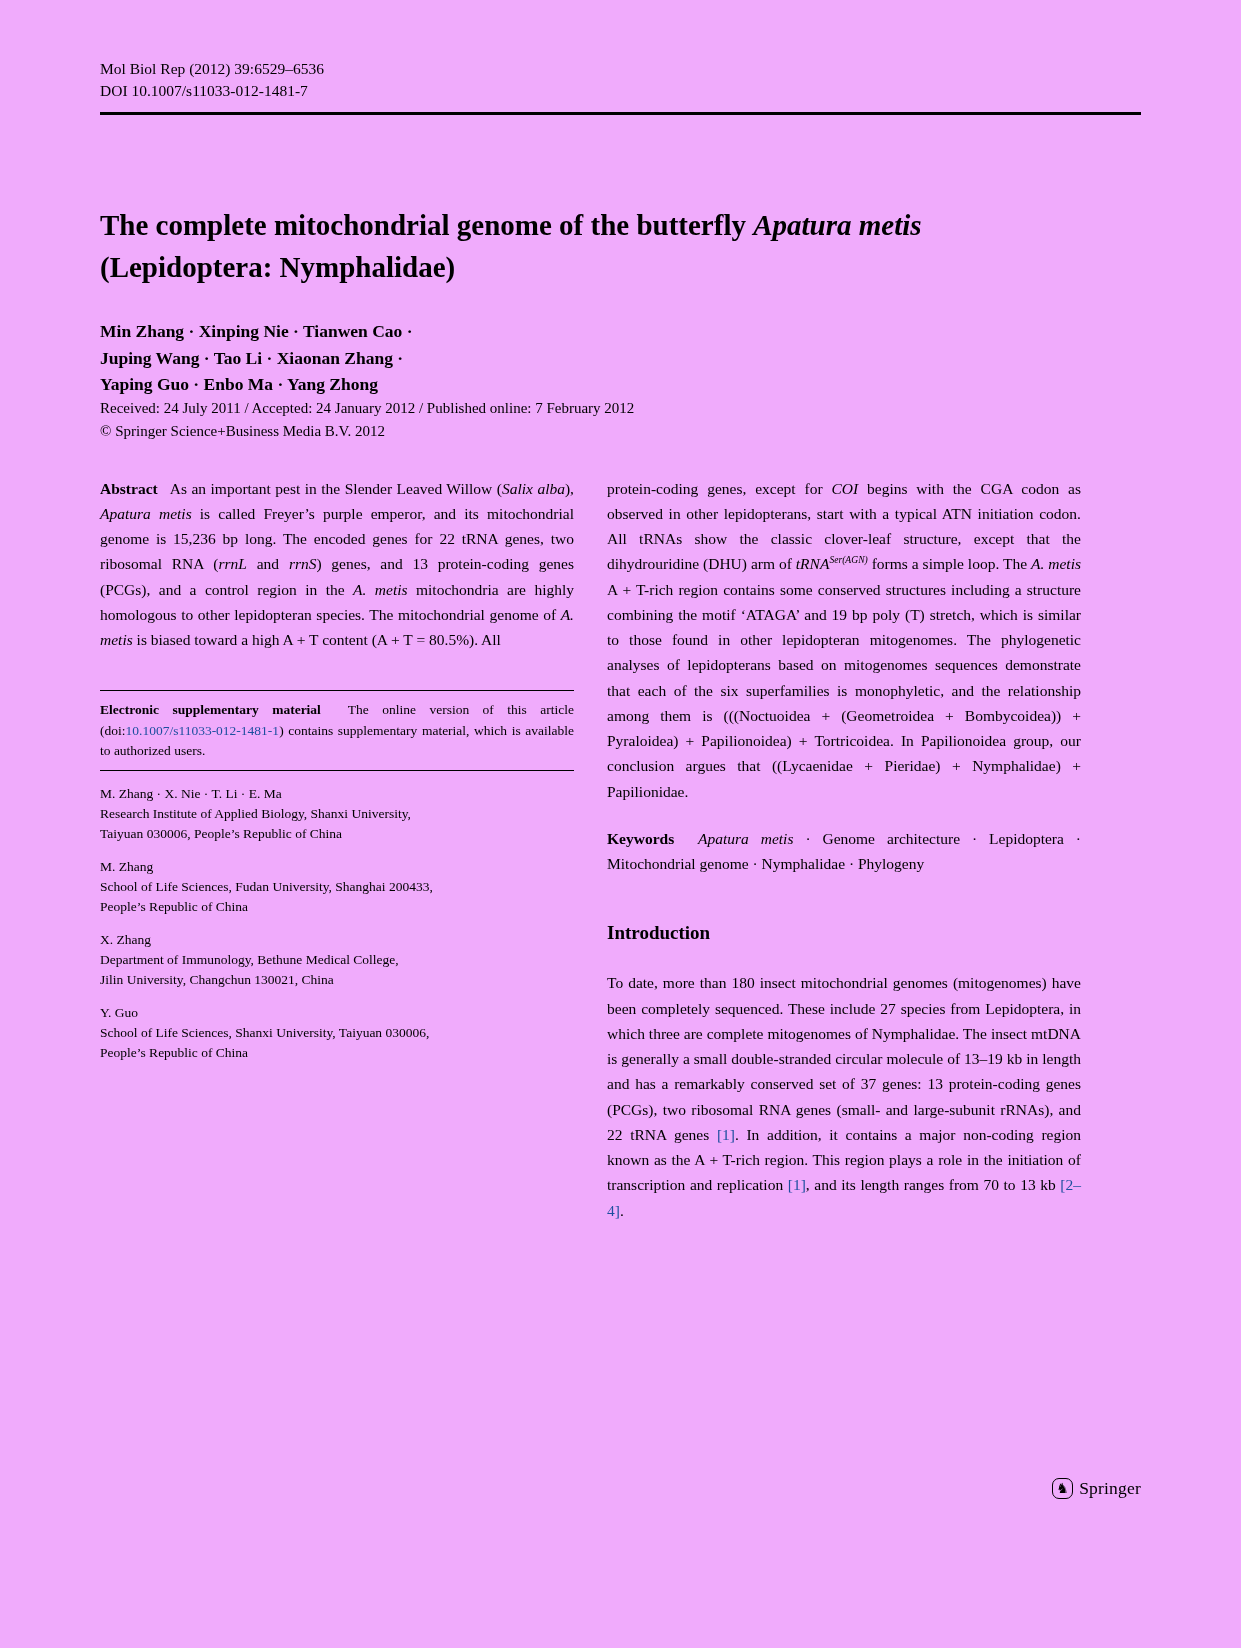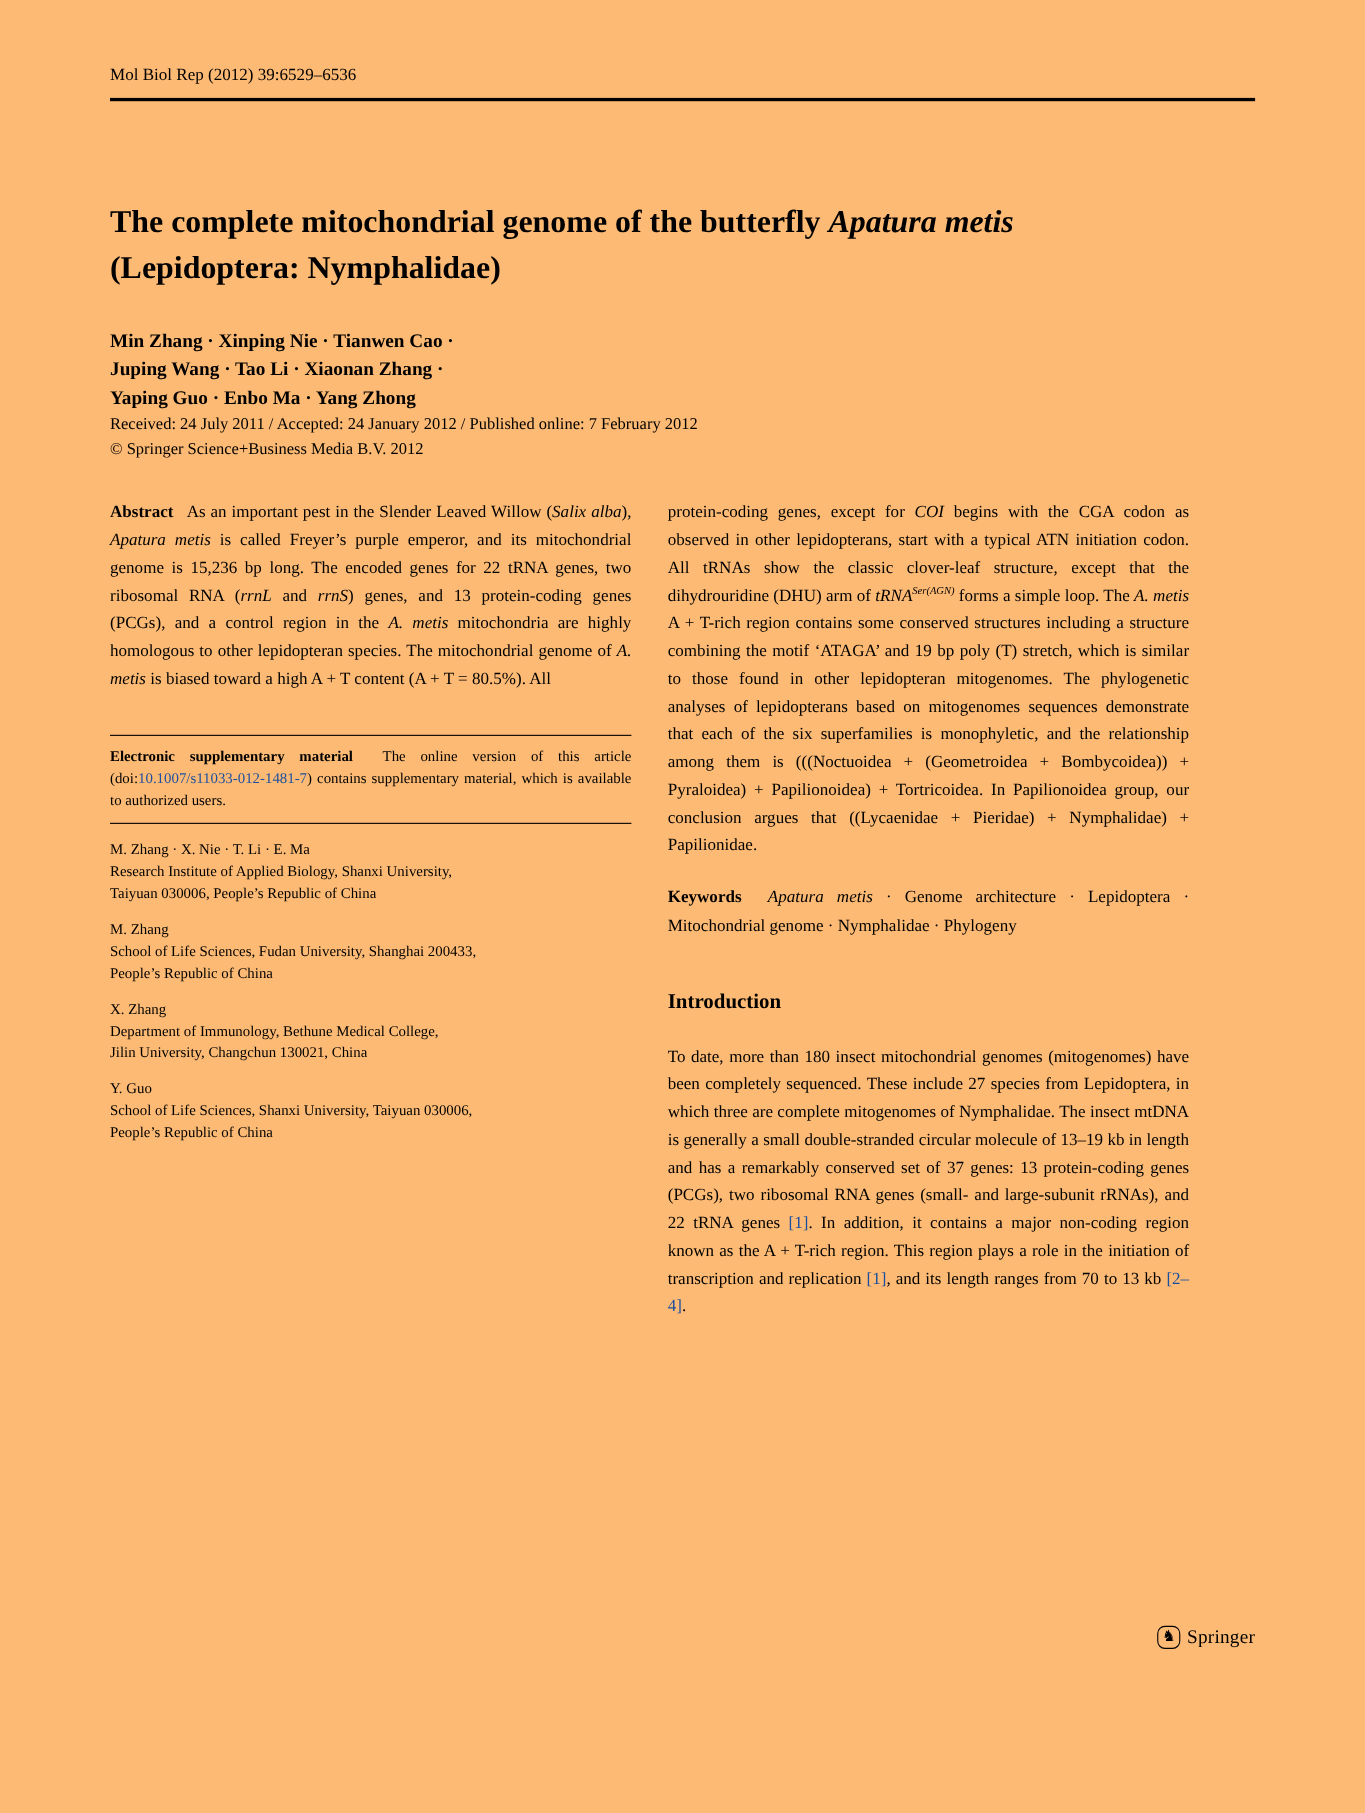--- a/index.html
+++ b/index.html
@@ -8,21 +8,21 @@
     width: 1241px; height: 1648px;
     font-family: "Liberation Serif", serif;
     color: #000;
     position: relative;
   }
   .page {
     position: relative;
     width: 1241px; height: 1648px;
     padding: 58px 100px 0 100px;
     overflow: hidden;
-    background: #fdba74;
+    background: #f0abfc;
   }
   .header-meta { font-size: 15.5px; line-height: 1.45; }
   .header-rule { border-top: 3px solid #000; margin-top: 9px; width: 100%; }
 
   .title {
     margin-top: 90px;
     font-size: 29px;
     font-weight: bold;
     line-height: 1.44;
   }
@@ -62,20 +62,21 @@
   }
   .springer-word { font-weight: normal; letter-spacing: 0.2px; }
 </style>
 </head>
 <body>
 
 <div class="page">
 
   <header class="header-meta">
     <div>Mol Biol Rep (2012) 39:6529–6536</div>
+    <div>DOI 10.1007/s11033-012-1481-7</div>
   </header>
   <div class="header-rule"></div>
 
   <h1 class="title">The complete mitochondrial genome of the butterfly <i>Apatura metis</i><br>(Lepidoptera: Nymphalidae)</h1>
 
   <div class="authors">
     <div>Min Zhang · Xinping Nie · Tianwen Cao ·</div>
     <div>Juping Wang · Tao Li · Xiaonan Zhang ·</div>
     <div>Yaping Guo · Enbo Ma · Yang Zhong</div>
   </div>
@@ -86,21 +87,21 @@
   </div>
 
   <div class="columns">
 
     <div class="col">
       <p class="body-text">
         <span class="para-label">Abstract</span><span>As an important pest in the Slender Leaved Willow (<i>Salix alba</i>), <i>Apatura metis</i> is called Freyer’s purple emperor, and its mitochondrial genome is 15,236 bp long. The encoded genes for 22 tRNA genes, two ribosomal RNA (<i>rrnL</i> and <i>rrnS</i>) genes, and 13 protein-coding genes (PCGs), and a control region in the <i>A. metis</i> mitochondria are highly homologous to other lepidopteran species. The mitochondrial genome of <i>A. metis</i> is biased toward a high A + T content (A + T = 80.5%). All</span>
       </p>
 
       <div class="footnote-rule"></div>
-      <div class="esm"><b>Electronic supplementary material</b>&nbsp;&nbsp;The online version of this article (doi:<a class="ref">10.1007/s11033-012-1481-7</a>) contains supplementary material, which is available to authorized users.</div>
+      <div class="esm"><b>Electronic supplementary material</b>&nbsp;&nbsp;The online version of this article (doi:<a class="ref">10.1007/s11033-012-1481-1</a>) contains supplementary material, which is available to authorized users.</div>
       <div class="aff-rule"></div>
 
       <div>
         <div class="affiliation">M. Zhang · X. Nie · T. Li · E. Ma<br>Research Institute of Applied Biology, Shanxi University,<br>Taiyuan 030006, People’s Republic of China</div>
         <div class="affiliation">M. Zhang<br>School of Life Sciences, Fudan University, Shanghai 200433,<br>People’s Republic of China</div>
         <div class="affiliation">X. Zhang<br>Department of Immunology, Bethune Medical College,<br>Jilin University, Changchun 130021, China</div>
         <div class="affiliation">Y. Guo<br>School of Life Sciences, Shanxi University, Taiyuan 030006,<br>People’s Republic of China</div>
       </div>
     </div>
 

